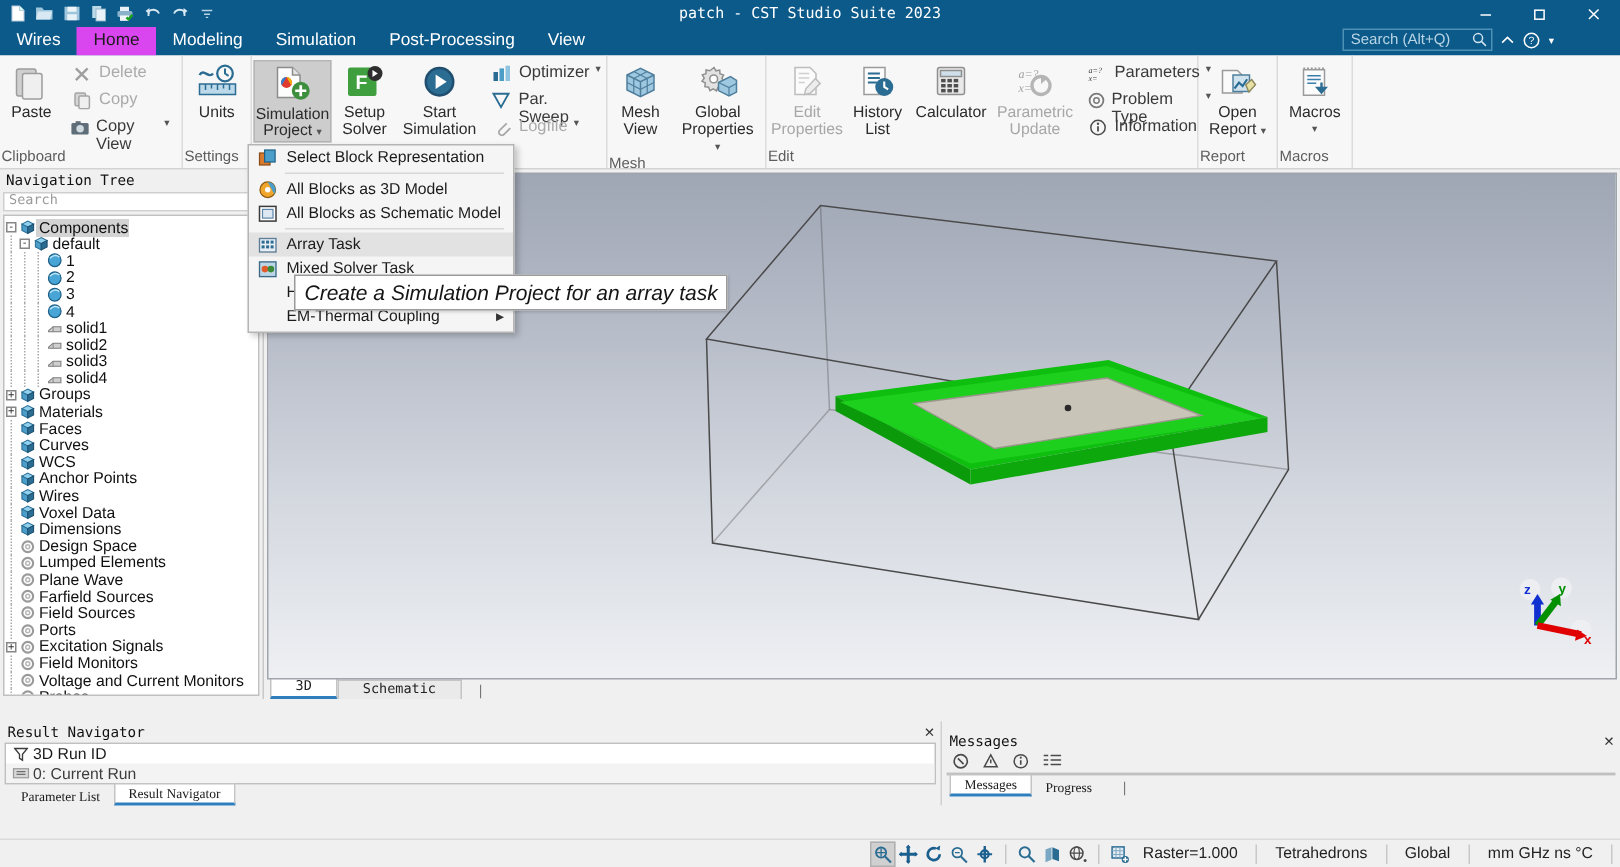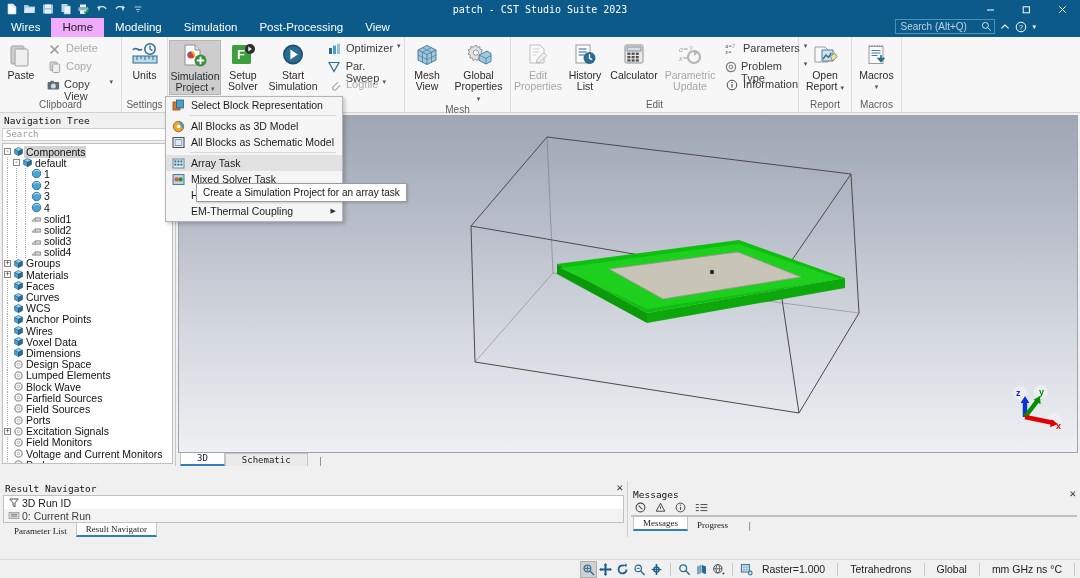--- a/index.html
+++ b/index.html
@@ -27,39 +27,39 @@
     letter-spacing:0px; pointer-events:none;
   }
   #wincontrols { position:absolute; right:0; top:0; display:flex; height:18px; }
   .wbtn { width:36px; height:18px; display:flex; align-items:center; justify-content:center; color:#fff; }
   
   #tabbar { height:19px; background:#0c5a8a; display:flex; align-items:flex-end; position:relative; }
   .rtab {
     padding:2px 11px 3px 11px; color:#ffffff; font-size:11.5px; line-height:14px;
     height:19px; display:flex; align-items:center;
   }
-  .rtab.active { background:#f0abfc; color:#1c1c1c; }
+  .rtab.active { background:#d946ef; color:#1c1c1c; }
   #searchwrap {
     position:absolute; right:44px; top:1px; display:flex; align-items:center; gap:5px;
   }
   #searchbox {
     width:100px; height:15px; background:#0c5a8a; border:1px solid #4d90b5;
     color:#cfe3ef; font-size:10px; padding:0 16px 0 4px; line-height:13px;
   }
   #searchbox::placeholder { color:#b9d4e4; }
   .hdr-ico { color:#ffffff; font-size:11px; display:flex; align-items:center; }
   
   #ribbon {
     height:76px; background:#f7f7f7; border-bottom:1px solid #d2d2d2;
     display:flex; align-items:stretch; position:relative;
   }
   .rgroup { display:flex; flex-direction:column; position:relative; padding:0 1px; }
   .rgroup-items { flex:1; display:flex; align-items:flex-start; padding-top:3px; }
   .rgroup-label {
-    height:13px; font-size:10px; color:#5d5d5d; text-align:center; line-height:12px;
+    height:13px; font-size:10px; color:#5d5d5d; text-align:left; line-height:12px;
   }
   .rgroup.sep { border-right:1px solid #dcdcdc; }
   
   .bigbtn {
     width:auto; min-width:44px; padding:2px 5px 0 5px; display:flex; flex-direction:column;
     align-items:center; text-align:center; font-size:10.5px; color:#2b2b2b; line-height:11px;
   }
   .bigbtn .bi { height:26px; display:flex; align-items:flex-end; justify-content:center; margin-bottom:2px; }
   .bigbtn.active { background:#cdcdcd; border:1px solid #b5b5b5; }
   .bigbtn.dim { color:#a7a7a7; }
@@ -149,22 +149,23 @@
     padding-bottom:2px;
   }
   #menuhdr { font-size:11px; font-weight:bold; color:#111; padding:4px 0 4px 7px; }
   .mitem { display:flex; align-items:center; height:16px; font-size:10.5px; color:#1b1b1b; padding-left:4px; position:relative; }
   .mitem.hl { background:#e2e2e2; }
   .mico { width:16px; height:14px; flex:0 0 16px; display:flex; align-items:center; justify-content:center; margin-right:5px; }
   .mitem .msub { position:absolute; right:6px; font-size:7px; color:#333; }
   .msep { height:1px; background:#d8d8d8; margin:2px 6px 2px 24px; }
   #tooltip {
     position:absolute; left:196px; top:183px; background:#ffffff; border:1px solid #9a9a9a;
-    font-size:10px; color:#151515; padding:3px 6px; z-index:60; white-space:nowrap;
+    font-size:14px; color:#151515; padding:3px 6px; z-index:60; white-space:nowrap;
     box-shadow:1px 1px 2px rgba(0,0,0,.18);
+    font-style:italic;
   }
 </style>
 </head>
 <body>
 
 <div id="titlebar">
   <div id="qat">
     <div class="qat-btn">
       <svg width="12" height="12" viewBox="0 0 12 12">
           <path d="M2 1h5l3 3v7H2z" fill="#fff" stroke="#bcd" stroke-width=".7"></path>
@@ -888,21 +889,21 @@
         <div class="tnode">
           <span class="tw">
             <span class="tline" style="border-left:1px dotted #a9a9a9;"></span>
           </span>
           <span class="ticon">
             <svg width="11" height="11" viewBox="0 0 11 11">
               <circle cx="5.5" cy="5.5" r="3.6" fill="none" stroke="#9a9a9a" stroke-width="1.4"></circle>
               <circle cx="5.5" cy="5.5" r="1.3" fill="none" stroke="#b6b6b6" stroke-width="1"></circle>
             </svg>
           </span>
-          <span class="tlabel">Block Wave</span>
+          <span class="tlabel">Plane Wave</span>
         </div>
         <div class="tnode">
           <span class="tw">
             <span class="tline" style="border-left:1px dotted #a9a9a9;"></span>
           </span>
           <span class="ticon">
             <svg width="11" height="11" viewBox="0 0 11 11">
               <circle cx="5.5" cy="5.5" r="3.6" fill="none" stroke="#9a9a9a" stroke-width="1.4"></circle>
               <circle cx="5.5" cy="5.5" r="1.3" fill="none" stroke="#b6b6b6" stroke-width="1"></circle>
             </svg>

